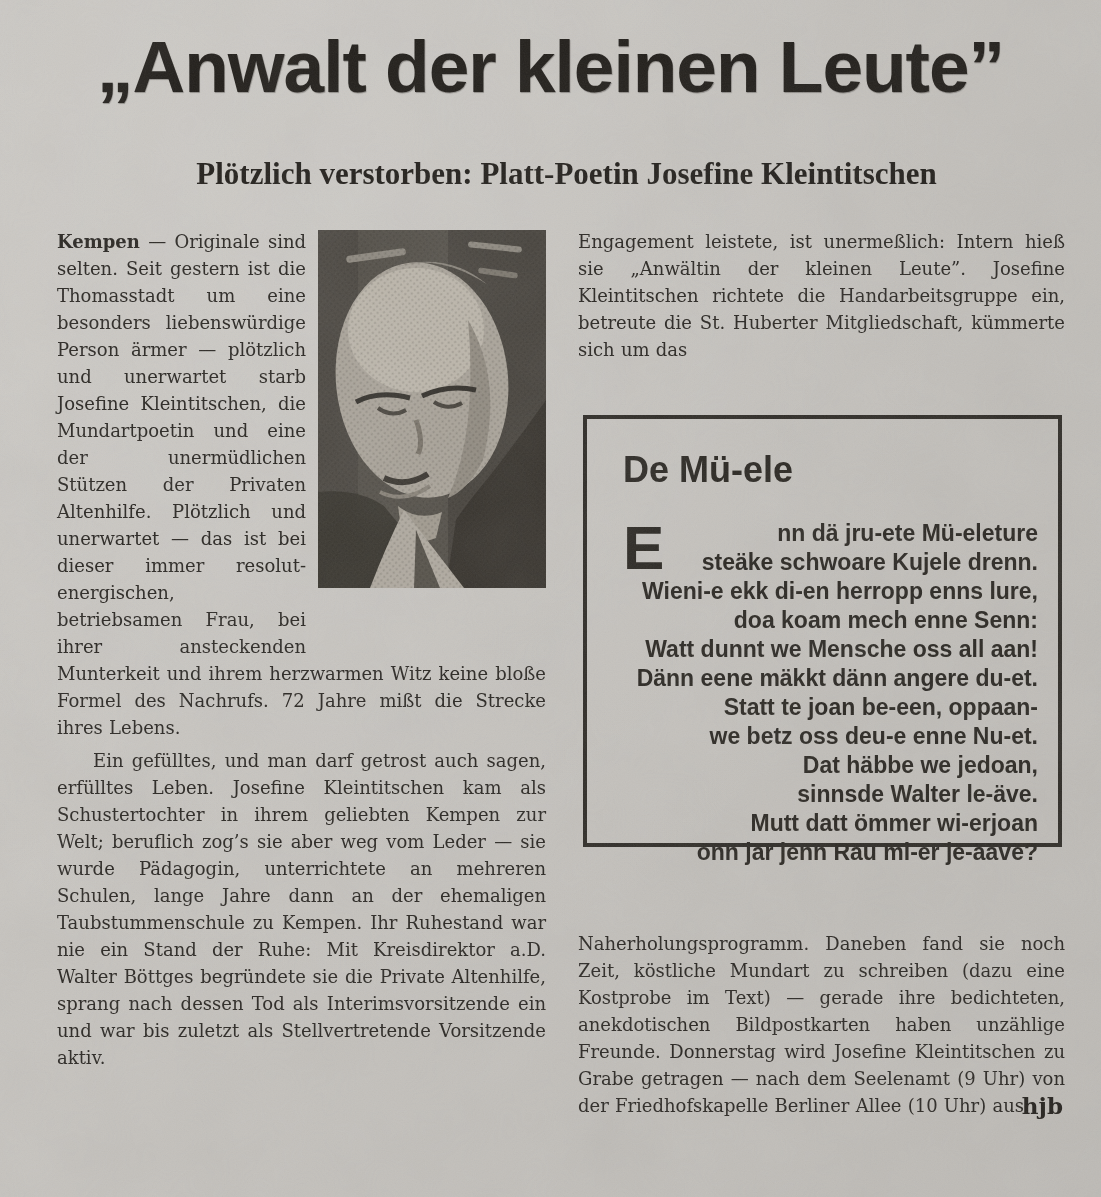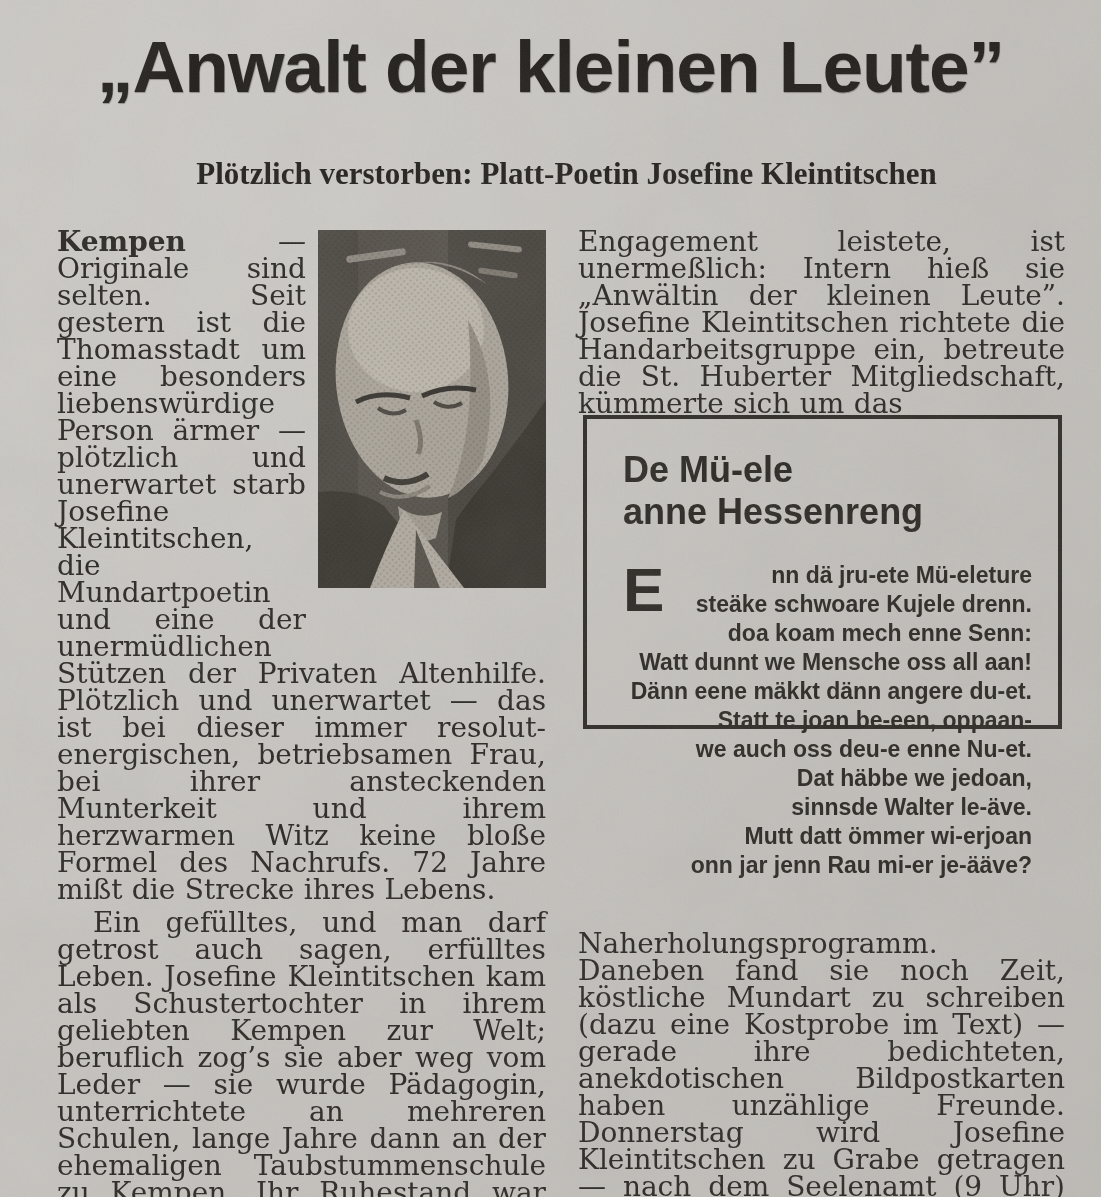--- a/index.html
+++ b/index.html
@@ -19,31 +19,31 @@
     text-shadow:0.6px 0.6px 0.8px rgba(32,29,25,.35);
   }
   .subheadline{
     position:absolute;top:142px;left:0;width:100%;text-align:center;margin:16px;
     font-family:"Liberation Serif",serif;font-weight:bold;font-size:31px;line-height:1;
     color:#221f1b;
   }
   .col-left{position:absolute;left:57px;top:228px;width:489px;}
   .col-right{position:absolute;left:578px;top:228px;width:487px;height:950px;}
   .body{
-    font-family:"DejaVu Serif",serif;font-size:28px;line-height:27px;
+    font-family:"DejaVu Serif",serif;font-size:18px;line-height:27px;
     text-align:justify;margin:0;color:#2a2723;word-spacing:.5px;
     hyphens:auto;-webkit-hyphens:auto;
   }
   .indent{text-indent:36px;margin-top:6px;}
   .lead{font-weight:bold;}
   .photo-wrap{float:right;width:228px;height:412px;margin:2px 0 0 12px;}
   .photo-svg{display:block;width:228px;height:358px;}
   .poem-box{
-    position:absolute;left:5px;top:187px;width:479px;height:314px;box-sizing:border-box;
-    border:4px solid #2e2b26;padding:30px 26px 0 36px;
+    position:absolute;left:5px;top:187px;width:479px;height:432px;box-sizing:border-box;
+    border:4px solid #2e2b26;padding:30px 20px 0 36px;
   }
   .poem-title{
     font-family:"Liberation Sans",sans-serif;font-weight:bold;
     font-size:36px;line-height:42px;color:#2b2823;margin:0 0 28px 0;
   }
   .poem{
     font-family:"Liberation Sans",sans-serif;font-weight:bold;
     font-size:23px;line-height:29px;color:#2b2823;
   }
   .dropcap{
@@ -100,31 +100,31 @@
     <p class="body indent">Ein gefülltes, und man darf getrost auch sagen, erfülltes Leben. Josefine Kleintitschen kam als Schustertochter in ihrem geliebten Kempen zur Welt; beruflich zog’s sie aber weg vom Leder — sie wurde Pädagogin, unterrichtete an mehreren Schulen, lange Jahre dann an der ehemaligen Taubstummenschule zu Kempen. Ihr Ruhestand war nie ein Stand der Ruhe: Mit Kreisdirektor a.D. Walter Böttges begründete sie die Private Altenhilfe, sprang nach dessen Tod als Interimsvorsitzende ein und war bis zuletzt als Stellvertretende Vorsitzende aktiv.</p>
 
   </div>
 
   <div class="col-right">
     <p class="body">Engagement leistete, ist unermeßlich: Intern hieß sie „Anwältin der kleinen Leute”. Josefine Kleintitschen richtete die Handarbeitsgruppe ein, betreute die St. Huberter Mitgliedschaft, kümmerte sich um das</p>
 
     <div class="poem-box">
       <div class="poem-title">
         <div>De Mü-ele</div>
-        <div>anne Hessenreng</div>
       </div>
       <div class="poem">
         <span class="dropcap">E</span>
         <div class="pl">nn dä jru-ete Mü-eleture</div>
         <div class="pl">steäke schwoare Kujele drenn.</div>
+        <div class="pl">Wieni-e ekk di-en herropp enns lure,</div>
         <div class="pl">doa koam mech enne Senn:</div>
         <div class="pl">Watt dunnt we Mensche oss all aan!</div>
         <div class="pl">Dänn eene mäkkt dänn angere du-et.</div>
         <div class="pl">Statt te joan be-een, oppaan-</div>
-        <div class="pl">we auch oss deu-e enne Nu-et.</div>
+        <div class="pl">we betz oss deu-e enne Nu-et.</div>
         <div class="pl">Dat häbbe we jedoan,</div>
         <div class="pl">sinnsde Walter le-äve.</div>
         <div class="pl">Mutt datt ömmer wi-erjoan</div>
         <div class="pl">onn jar jenn Rau mi-er je-ääve?</div>
       </div>
     </div>
 
     <div class="col2-bottom">
       <p class="body">Naherholungsprogramm. Daneben fand sie noch Zeit, köstliche Mundart zu schreiben (dazu eine Kostprobe im Text) — gerade ihre bedichteten, anekdotischen Bildpostkarten haben unzählige Freunde. Donnerstag wird Josefine Kleintitschen zu Grabe getragen — nach dem Seelenamt (9 Uhr) von der Friedhofskapelle Berliner Allee (10 Uhr) aus.</p>
       <div class="byline">hjb</div>

